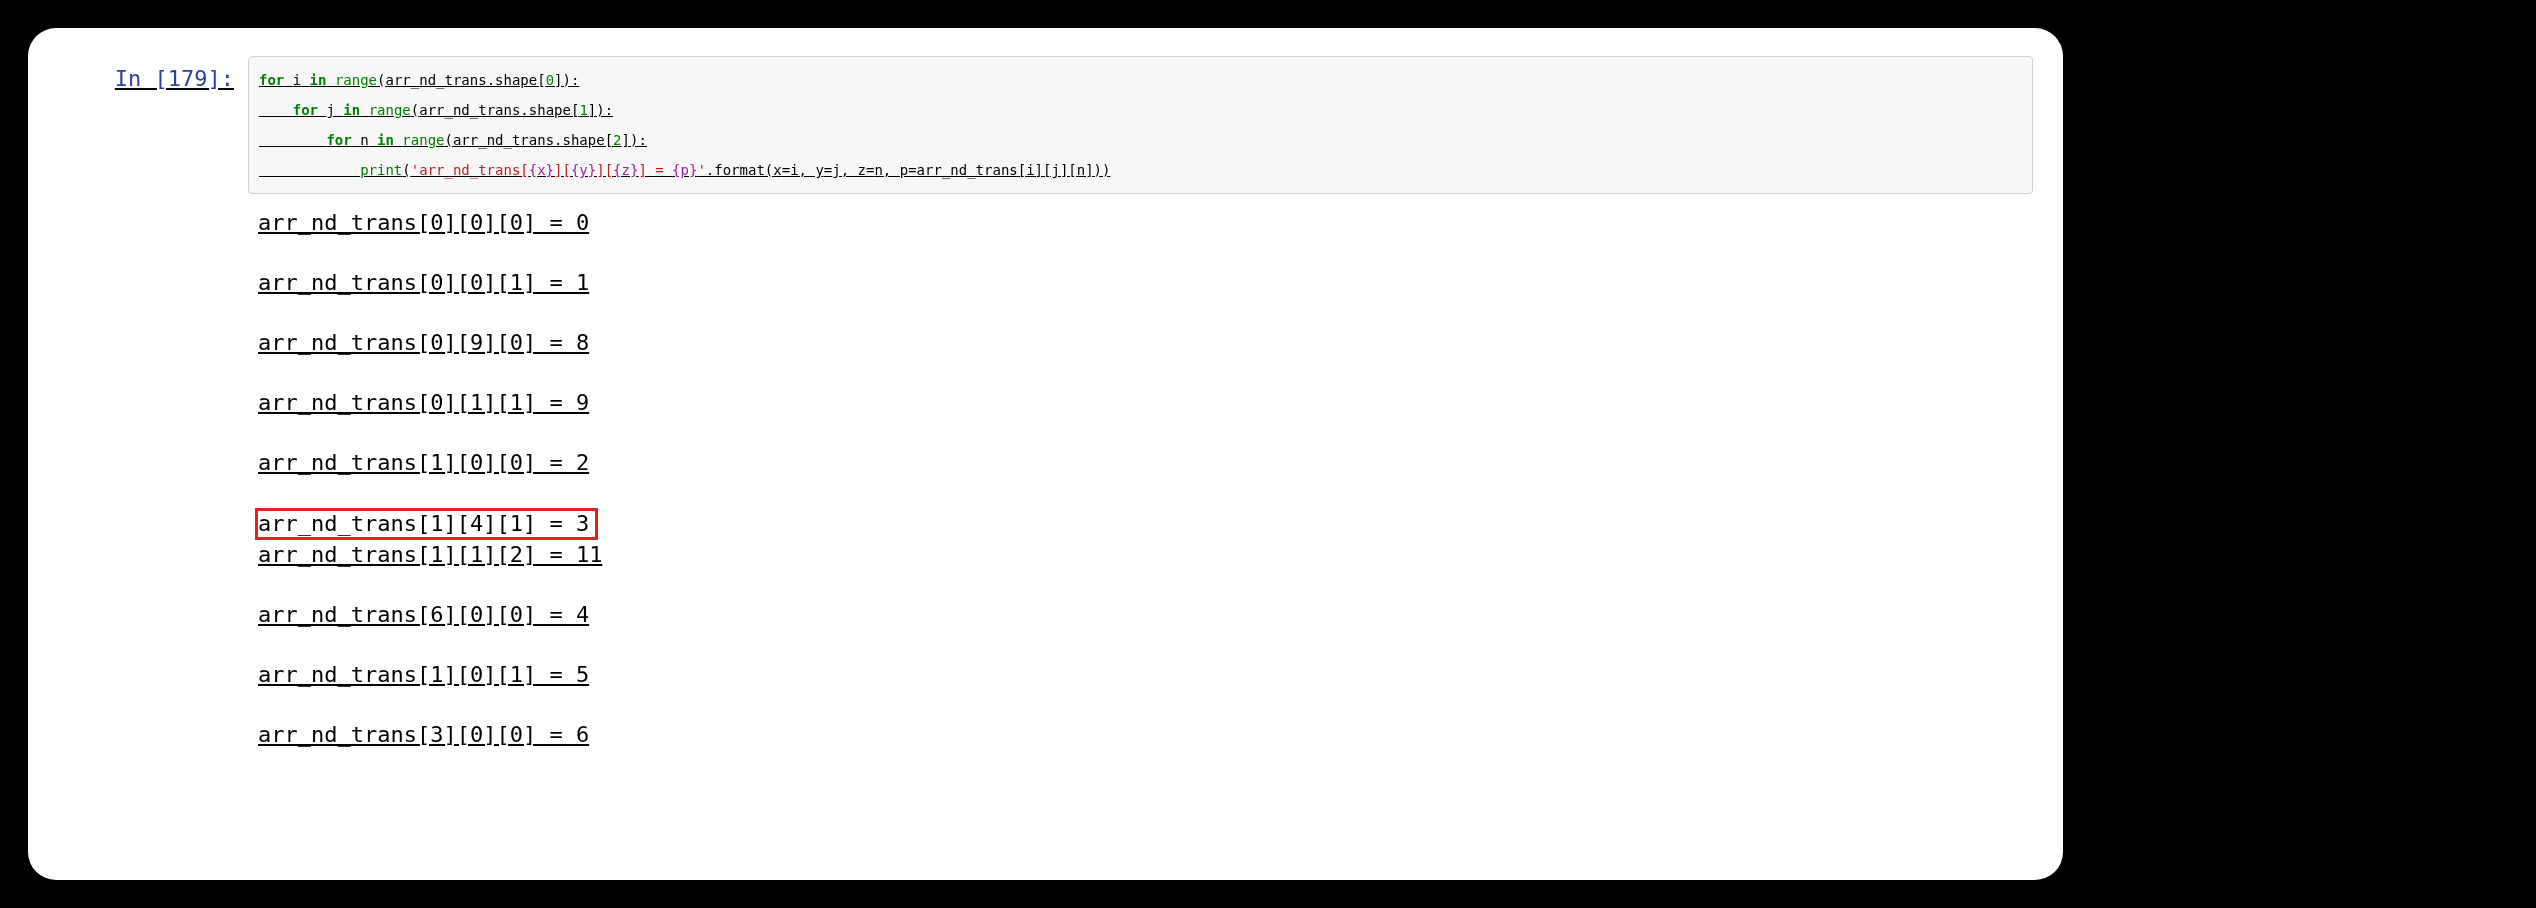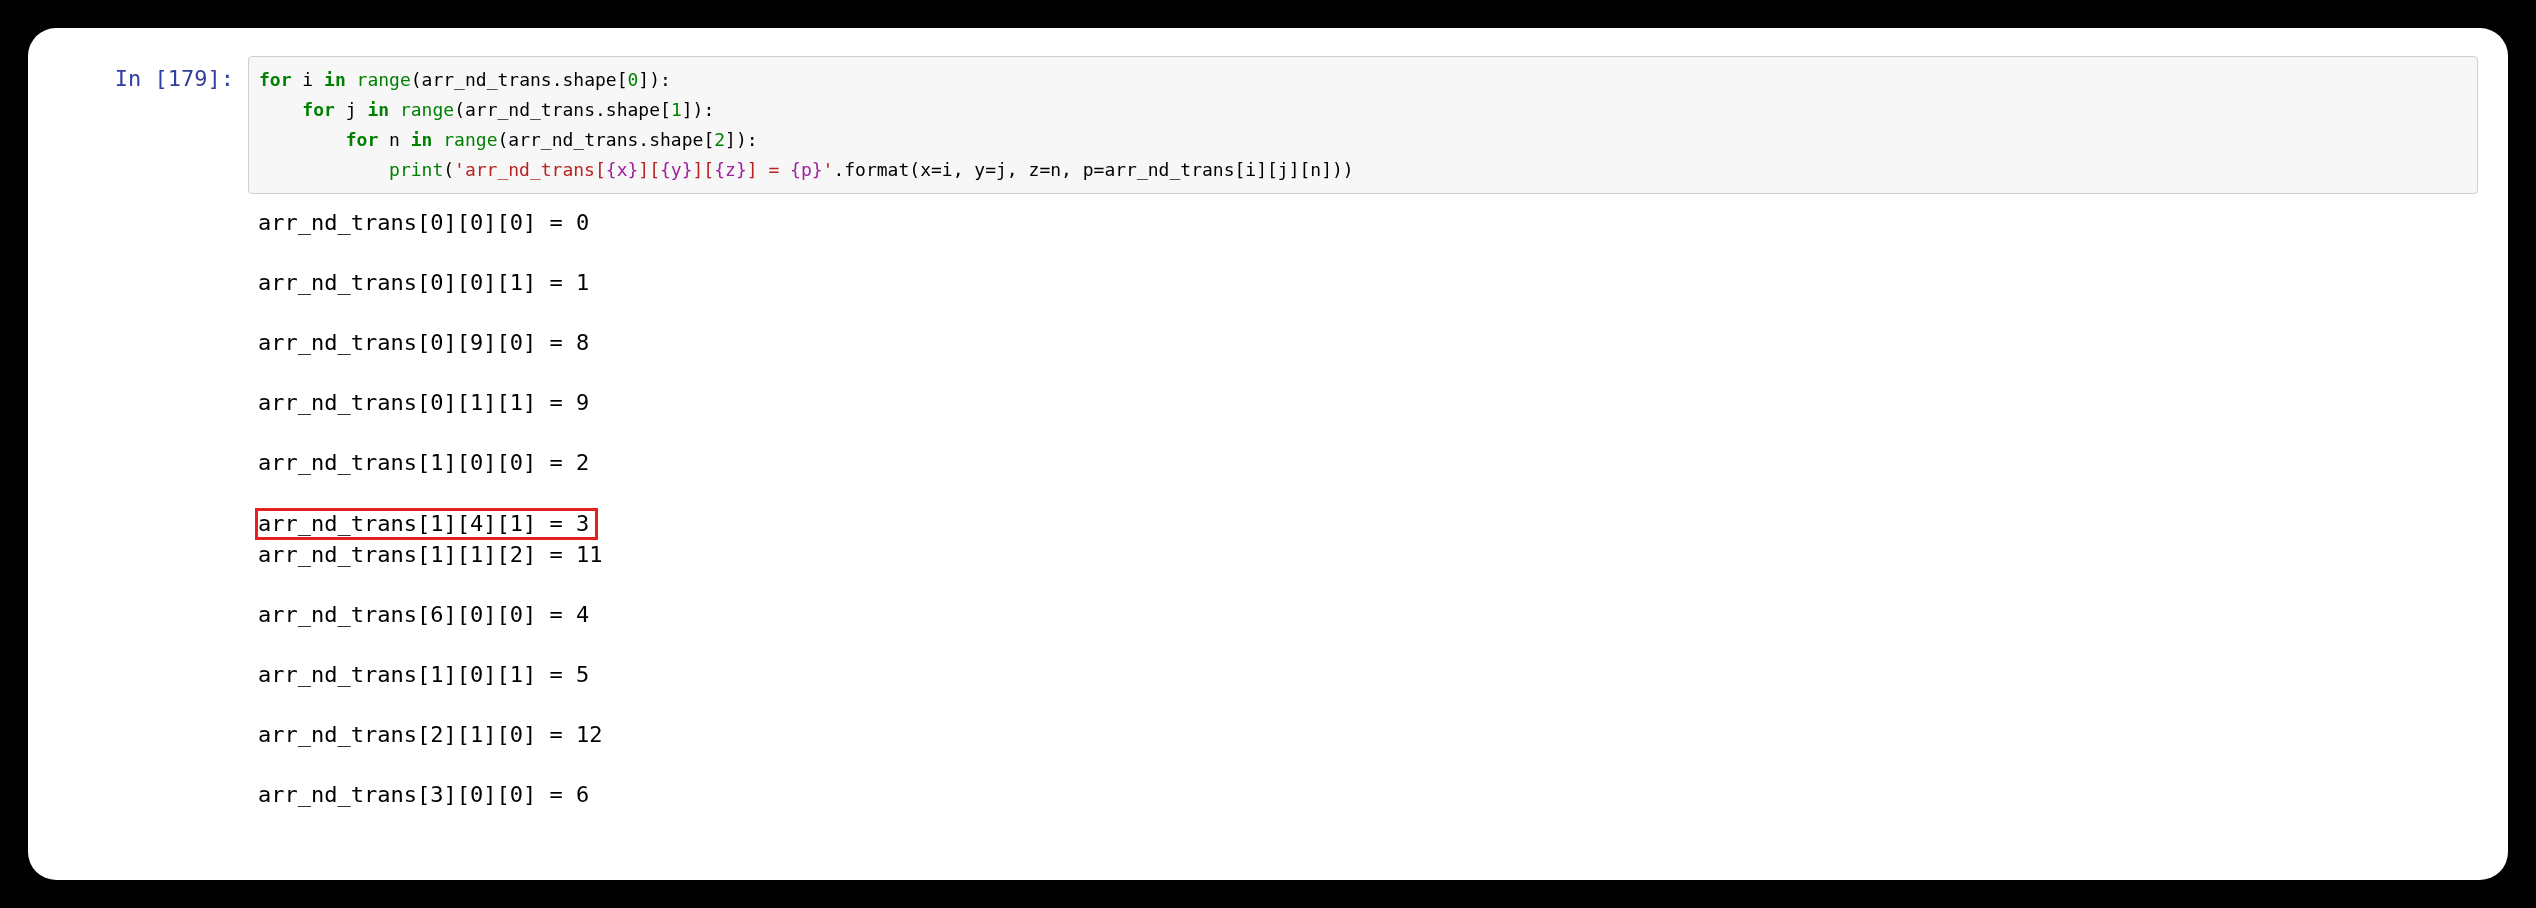--- a/index.html
+++ b/index.html
@@ -7,26 +7,27 @@
     padding: 0;
     background: #000;
     width: 2536px;
     height: 908px;
     overflow: hidden;
   }
   .frame {
     position: absolute;
     left: 28px;
     top: 28px;
-    width: 2480px;
+    width: 2035px;
     height: 852px;
     background: #fff;
     border-radius: 28px;
     box-sizing: border-box;
     padding: 28px 30px 28px 30px;
+    text-decoration: underline;
   }
   .cell {
     display: flex;
     align-items: flex-start;
   }
   .prompt {
     flex: 0 0 190px;
     font-family: "DejaVu Sans Mono", Menlo, Monaco, Consolas, monospace;
     font-size: 22px;
     line-height: 30px;
@@ -36,21 +37,21 @@
     box-sizing: border-box;
     white-space: pre;
   }
   .input-area {
     flex: 1 1 auto;
     border: 1px solid #CFCFCF;
     border-radius: 4px;
     background: #F7F7F7;
     padding: 8px 10px 8px 10px;
     font-family: "DejaVu Sans Mono", Menlo, Monaco, Consolas, monospace;
-    font-size: 18px;
+    font-size: 14px;
     line-height: 30px;
     white-space: pre;
     box-sizing: border-box;
   }
   .output-area {
     margin-left: 190px;
     padding: 14px 10px 0 10px;
     font-family: "DejaVu Sans Mono", Menlo, Monaco, Consolas, monospace;
     font-size: 22px;
     line-height: 30px;
@@ -91,20 +92,19 @@
 
   <div class="output-area" id="output-area"><span class="out-line">arr_nd_trans[0][0][0] = 0</span>
 <span class="out-line">arr_nd_trans[0][0][1] = 1</span>
 <span class="out-line">arr_nd_trans[0][9][0] = 8</span>
 <span class="out-line">arr_nd_trans[0][1][1] = 9</span>
 <span class="out-line">arr_nd_trans[1][0][0] = 2</span>
 <span class="out-line highlighted">arr_nd_trans[1][4][1] = 3</span>
 <span class="out-line">arr_nd_trans[1][1][2] = 11</span>
 <span class="out-line">arr_nd_trans[6][0][0] = 4</span>
 <span class="out-line">arr_nd_trans[1][0][1] = 5</span>
-<span class="out-line">arr_nd_trans[2][1][0] = 12</span>
 <span class="out-line">arr_nd_trans[3][0][0] = 6</span>
 
 
 
 </div>
 
 </div>
 
 </body></html>

